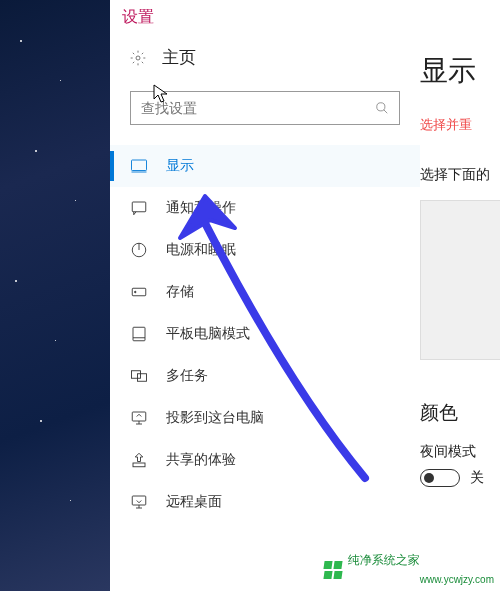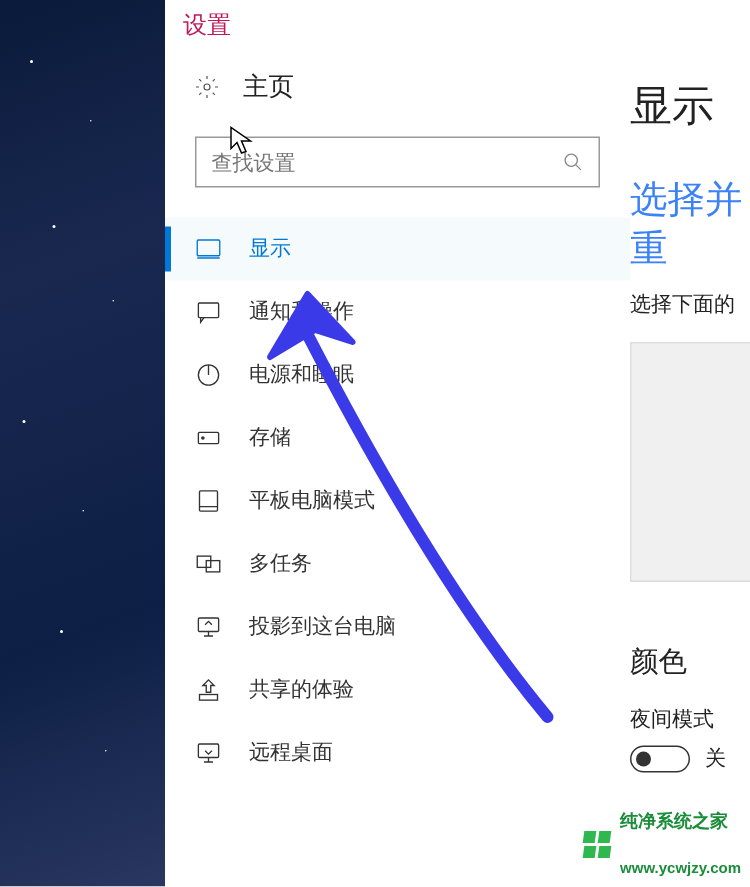--- a/index.html
+++ b/index.html
@@ -18,34 +18,34 @@
     .search-box { display: flex; align-items: center; border: 1px solid #999; height: 34px; padding: 0 10px; background: #fff; }
     .search-input { flex: 1; border: none; outline: none; font-size: 14px; color: #666; background: transparent; }
     .search-icon { width: 14px; height: 14px; stroke: #888; fill: none; stroke-width: 1.5; }
     .category-label { padding: 0 20px; font-size: 13px; color: #777; margin-bottom: 14px; }
     .nav-item { display: flex; align-items: center; height: 42px; padding: 0 20px; cursor: pointer; font-size: 14px; color: #333; position: relative; }
     .nav-item.active { color: #0078d7; background: rgba(0,120,215,0.04); }
     .nav-item.active::before { content: ""; position: absolute; left: 0; top: 6px; bottom: 6px; width: 4px; background: #0078d7; }
     .nav-icon { width: 18px; height: 18px; margin-right: 18px; stroke: currentColor; fill: none; stroke-width: 1.2; flex-shrink: 0; }
     .right-panel { flex: 1; padding: 24px 0 0 0; overflow: hidden; }
     .page-title { font-size: 28px; font-weight: 300; color: #222; margin-bottom: 26px; }
-    .subheading { font-size: 25px; color: #3b82f6; margin-bottom: 12px; }
+    .subheading { font-size: 13px; color: #ef4444; margin-bottom: 32px; }
     .body-text { font-size: 14px; color: #222; margin-bottom: 16px; }
     .placeholder-box { width: 200px; height: 160px; background: #f0f0f0; border: 1px solid #ddd; margin-bottom: 40px; }
     .section-heading { font-size: 19px; color: #222; margin-bottom: 17px; }
     .toggle-label { font-size: 14px; color: #222; margin-bottom: 8px; }
     .toggle-row { display: flex; align-items: center; gap: 10px; }
     .toggle { width: 40px; height: 18px; border: 1px solid #333; border-radius: 9px; position: relative; background: #fff; }
     .toggle-knob { width: 10px; height: 10px; background: #333; border-radius: 50%; position: absolute; left: 3px; top: 3px; }
     .toggle-state { font-size: 14px; color: #222; }
     .arrow-annotation { position: absolute; left: 170px; top: 188px; z-index: 2; pointer-events: none; }
     .watermark { position: absolute; right: 6px; bottom: 6px; display: flex; align-items: center; gap: 6px; font-size: 12px; color: #1a8c3a; z-index: 4; }
     .wm-logo { display: grid; grid-template-columns: 8px 8px; grid-template-rows: 8px 8px; gap: 2px; }
     .wm-sq { background: #2eb84e; transform: skewX(-8deg); }
-    .wm-text { display: flex; flex-direction: column; line-height: 1.1; font-weight: bold; }
+    .wm-text { display: flex; line-height: 1.1; }
     .wm-url { font-size: 10px; color: #1a8c3a; margin-top: 20px; }
   </style>
 </head>
 <body>
 
 <div class="desktop-bg">
   <div class="star" style="width:2px;height:2px;left:20px;top:40px;"></div>
   <div class="star" style="width:1px;height:1px;left:60px;top:80px;"></div>
   <div class="star" style="width:2px;height:2px;left:35px;top:150px;"></div>
   <div class="star" style="width:1px;height:1px;left:75px;top:200px;"></div>

